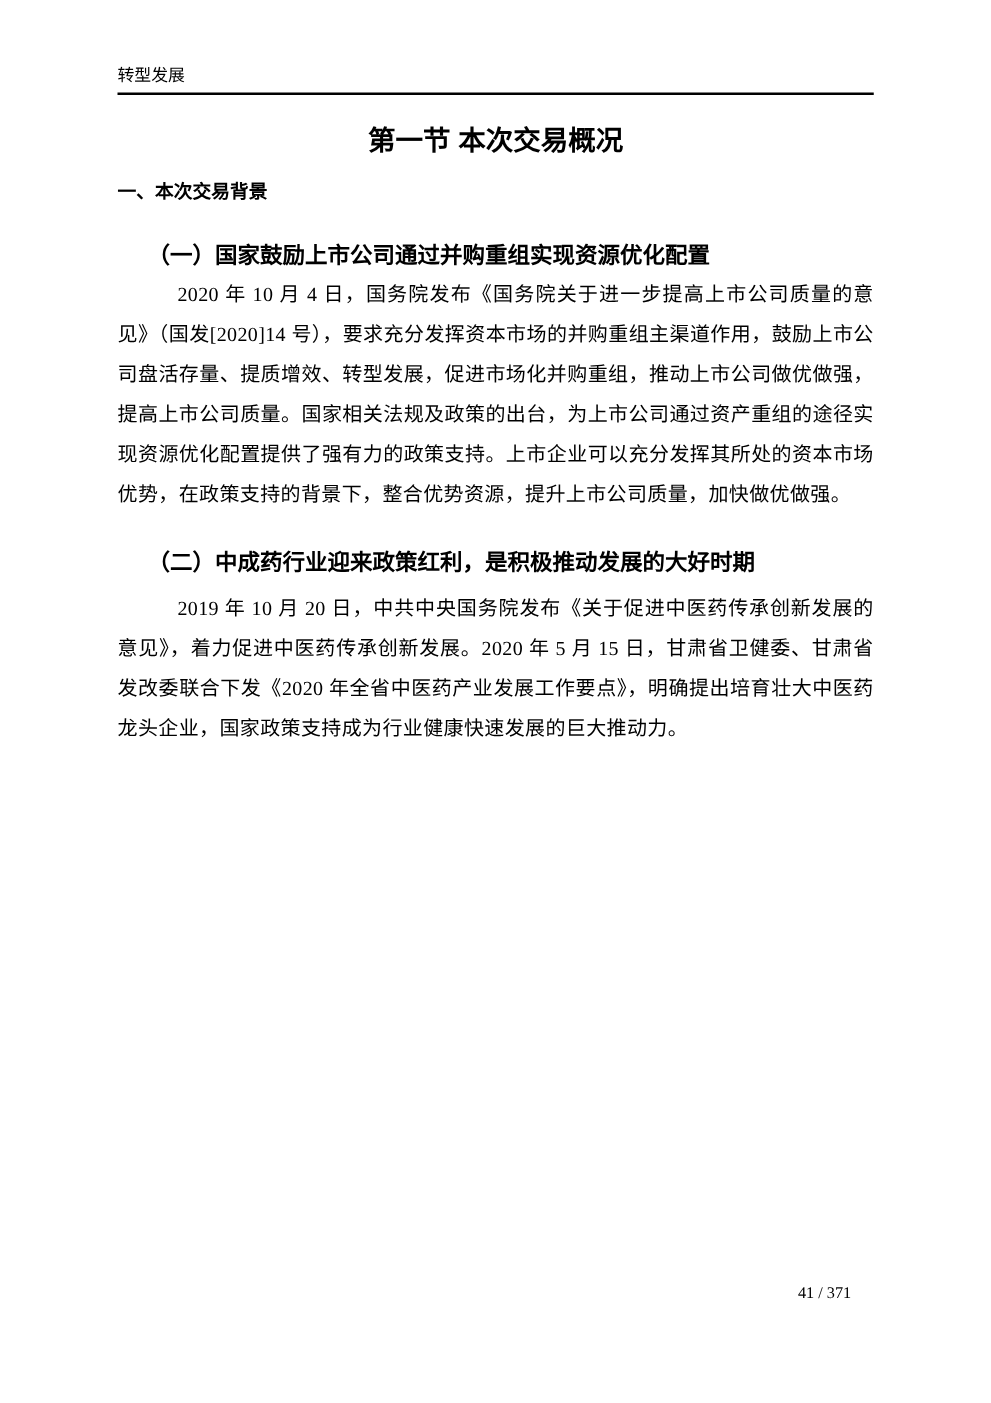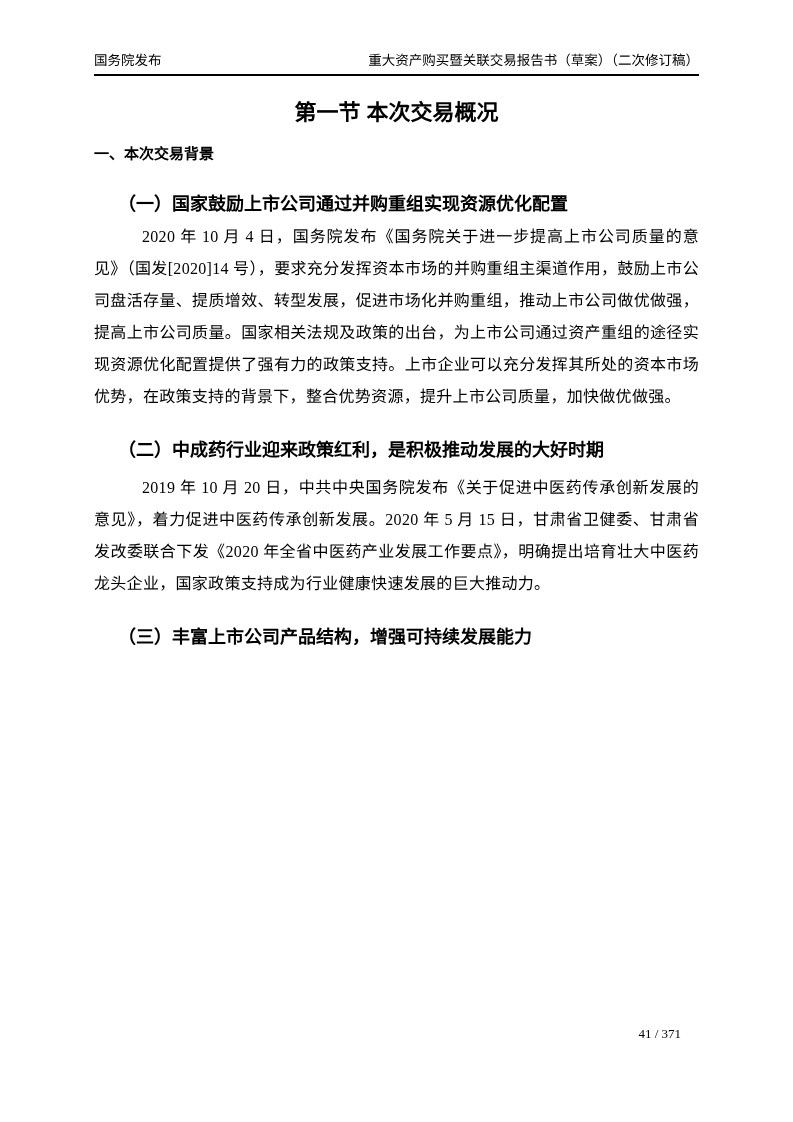--- a/index.html
+++ b/index.html
@@ -66,39 +66,37 @@
     font-size: 13px;
     line-height: 16px;
   }
 </style>
 </head>
 <body>
 
 <div class="page">
 
   <div class="header">
-    <span>国务院发布</span>
-    <span>重大资产购买暨关联交易报告书（草案）（二次修订稿）</span>
+    <span>转型发展</span>
   </div>
 
   <h1 class="doc-chapter-title">第一节 本次交易概况</h1>
 
   <h2 class="h2">一、本次交易背景</h2>
 
   <div>
     <h3 class="h3">（一）国家鼓励上市公司通过并购重组实现资源优化配置</h3>
     <p class="para gap-small">2020 年 10 月 4 日，国务院发布《国务院关于进一步提高上市公司质量的意见》（国发[2020]14 号），要求充分发挥资本市场的并购重组主渠道作用，鼓励上市公司盘活存量、提质增效、转型发展，促进市场化并购重组，推动上市公司做优做强，提高上市公司质量。国家相关法规及政策的出台，为上市公司通过资产重组的途径实现资源优化配置提供了强有力的政策支持。上市企业可以充分发挥其所处的资本市场优势，在政策支持的背景下，整合优势资源，提升上市公司质量，加快做优做强。</p>
   </div>
 
   <div>
     <h3 class="h3">（二）中成药行业迎来政策红利，是积极推动发展的大好时期</h3>
     <p class="para">2019 年 10 月 20 日，中共中央国务院发布《关于促进中医药传承创新发展的意见》，着力促进中医药传承创新发展。2020 年 5 月 15 日，甘肃省卫健委、甘肃省发改委联合下发《2020 年全省中医药产业发展工作要点》，明确提出培育壮大中医药龙头企业，国家政策支持成为行业健康快速发展的巨大推动力。</p>
   </div>
 
   <div>
-    <h3 class="h3">（三）丰富上市公司产品结构，增强可持续发展能力</h3>
   </div>
 
   <div class="footer">
     <span>41 / 371</span>
   </div>
 
 </div>
 
 </body></html>

